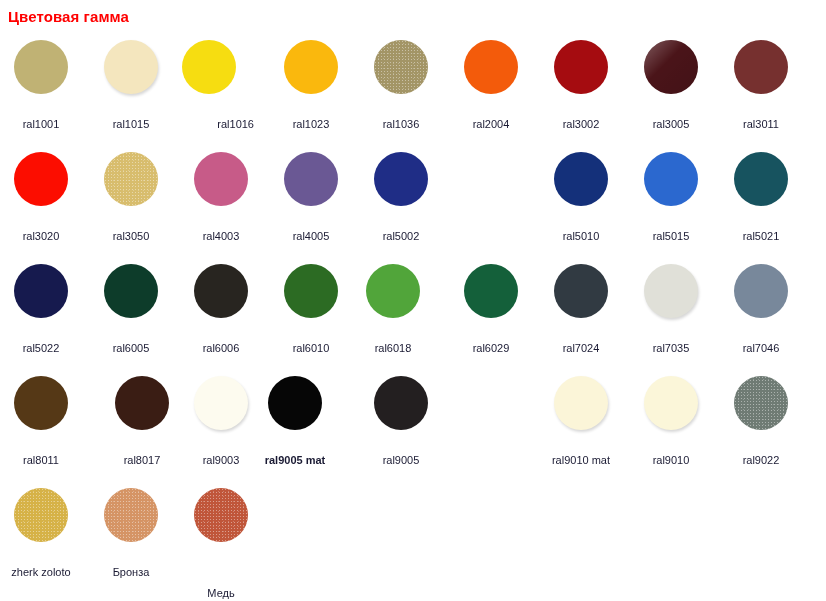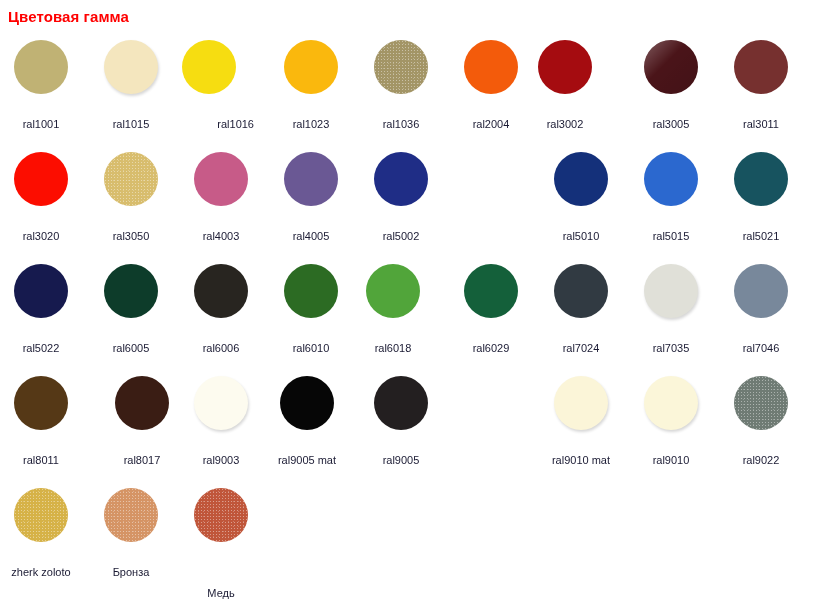--- a/index.html
+++ b/index.html
@@ -126,21 +126,21 @@
           </div>
         </div>
         <div class="swatch-label" style="color: rgb(26, 26, 51);">ral1036</div>
       </div>
       <div class="swatch-cell" style="left: 446px;">
         <div class="swatch-disc-wrap">
           <div class="swatch-disc" title="ral2004" style="background: rgb(243, 91, 11);"></div>
         </div>
         <div class="swatch-label" style="color: rgb(26, 26, 51);">ral2004</div>
       </div>
-      <div class="swatch-cell" style="left: 520px;">
+      <div class="swatch-cell" style="left: 536px;">
         <div class="swatch-disc-wrap">
           <div class="swatch-disc" title="ral3002" style="background: rgb(165, 12, 16);"></div>
         </div>
         <div class="swatch-label" style="color: rgb(26, 26, 51);">ral3002</div>
       </div>
       <div class="swatch-cell" style="left: 626px;">
         <div class="swatch-disc-wrap">
           <div class="swatch-disc" title="ral3005" style="background: rgb(74, 20, 25);">
             <span class="sheen"></span>
           </div>
@@ -274,21 +274,21 @@
           <div class="swatch-disc" title="ral8017" style="background: rgb(58, 29, 20);"></div>
         </div>
         <div class="swatch-label" style="color: rgb(26, 26, 51);">ral8017</div>
       </div>
       <div class="swatch-cell" style="left: 176px;">
         <div class="swatch-disc-wrap">
           <div class="swatch-disc is-light" title="ral9003" style="background: rgb(253, 251, 239);"></div>
         </div>
         <div class="swatch-label" style="color: rgb(26, 26, 51);">ral9003</div>
       </div>
-      <div class="swatch-cell" style="left: 262px;">
+      <div class="swatch-cell" style="left: 250px; font-weight: bold;">
         <div class="swatch-disc-wrap">
           <div class="swatch-disc" title="ral9005 mat" style="background: rgb(6, 6, 6);"></div>
         </div>
         <div class="swatch-label" style="color: rgb(26, 26, 51);">ral9005 mat</div>
       </div>
       <div class="swatch-cell" style="left: 356px;">
         <div class="swatch-disc-wrap">
           <div class="swatch-disc" title="ral9005" style="background: rgb(35, 31, 32);"></div>
         </div>
         <div class="swatch-label" style="color: rgb(26, 26, 51);">ral9005</div>

